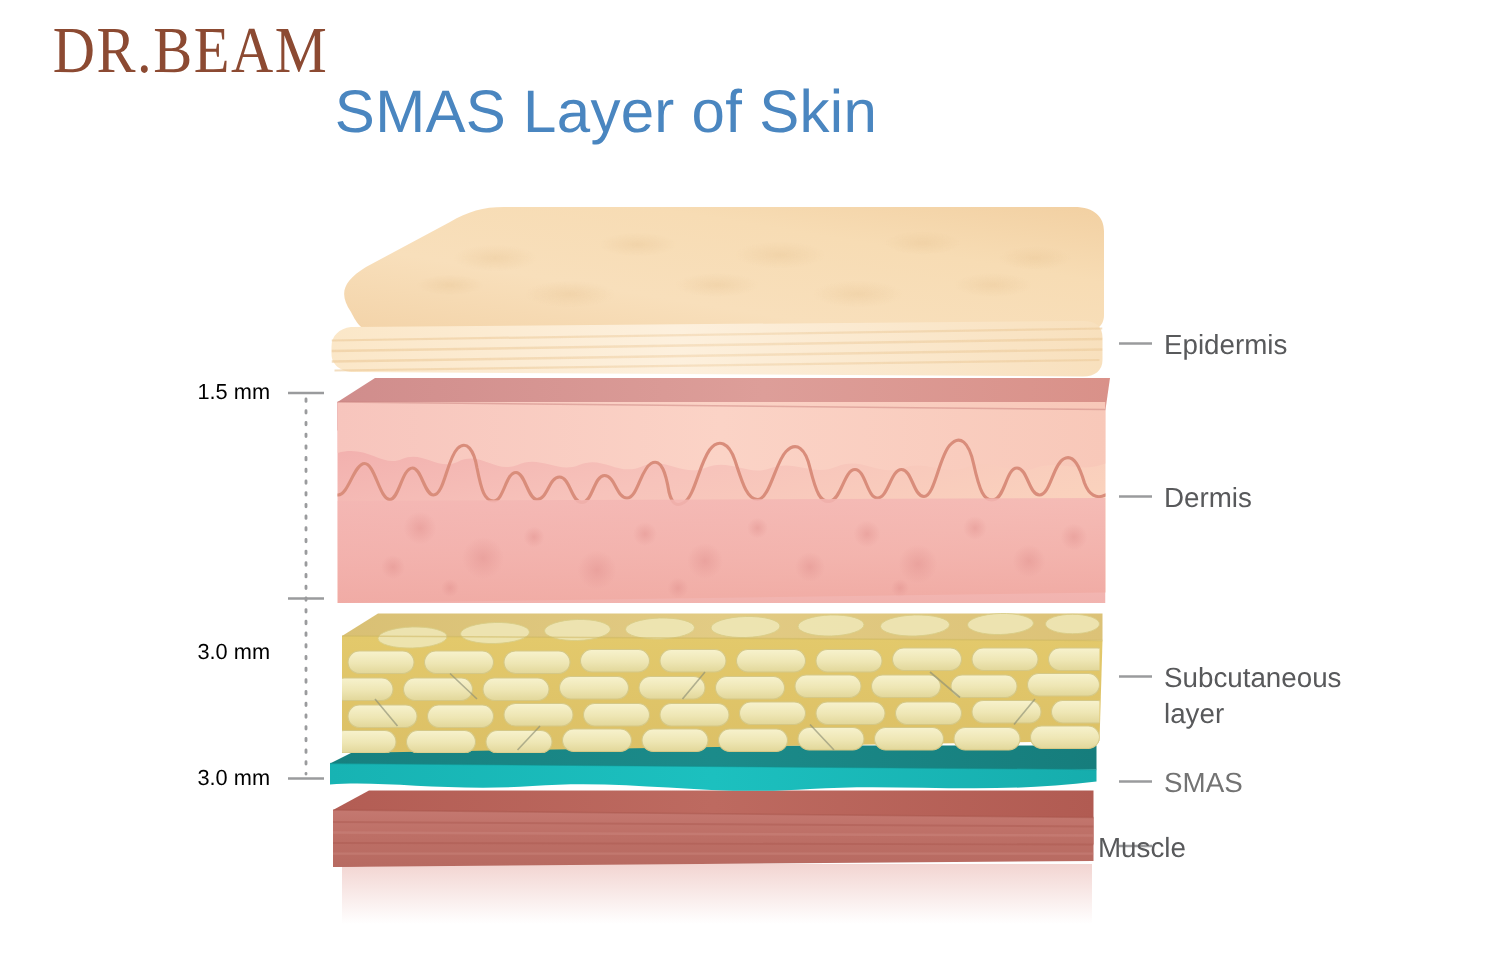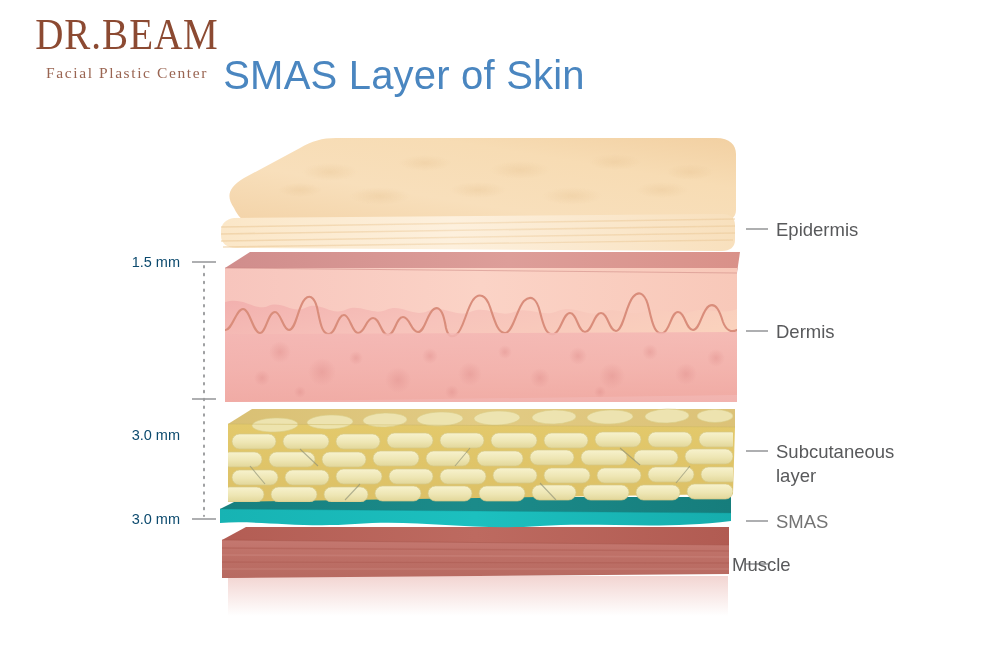--- a/index.html
+++ b/index.html
@@ -64,42 +64,41 @@
     top: 0;
     width: 1000px;
     height: 650px;
   }
   #diagram svg { display: block; }
 
   
   .ruler-label {
     position: absolute;
     font-size: 14.5px;
-    color: #0c4a6e;
+    color: #000000;
     text-align: right;
     width: 72px;
     white-space: nowrap;
   }
 
   
   .callout {
     position: absolute;
     font-size: 18.5px;
     color: #58595b;
     line-height: 1.28;
     white-space: pre-line;
   }
   .callout.smas { color: #737373; }
 </style>
 </head>
 <body>
 
 <div id="logo">
   <div id="logo-wordmark">DR.BEAM</div>
-  <div id="logo-tagline">Facial Plastic Center</div>
 </div>
 
 <div id="page-title">SMAS Layer of Skin</div>
 
 <div id="diagram">
   <svg width="1000" height="650" viewBox="0 0 1000 650" xmlns="http://www.w3.org/2000/svg">
     <defs>
 
       <linearGradient id="epiTop" x1="0" y1="1" x2="1" y2="0">
         <stop offset="0%" stop-color="#f3d3a8"></stop>

